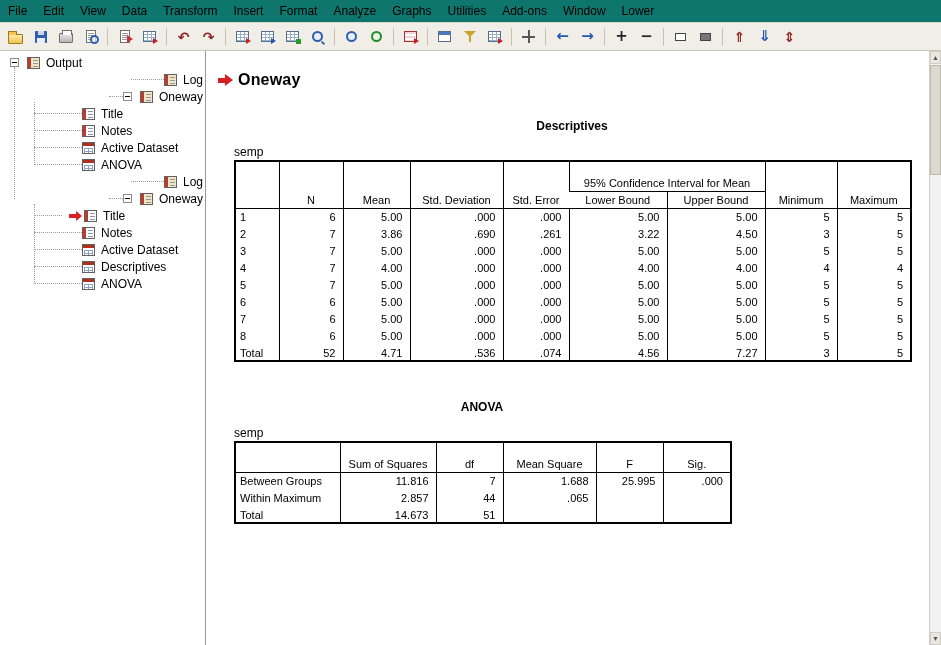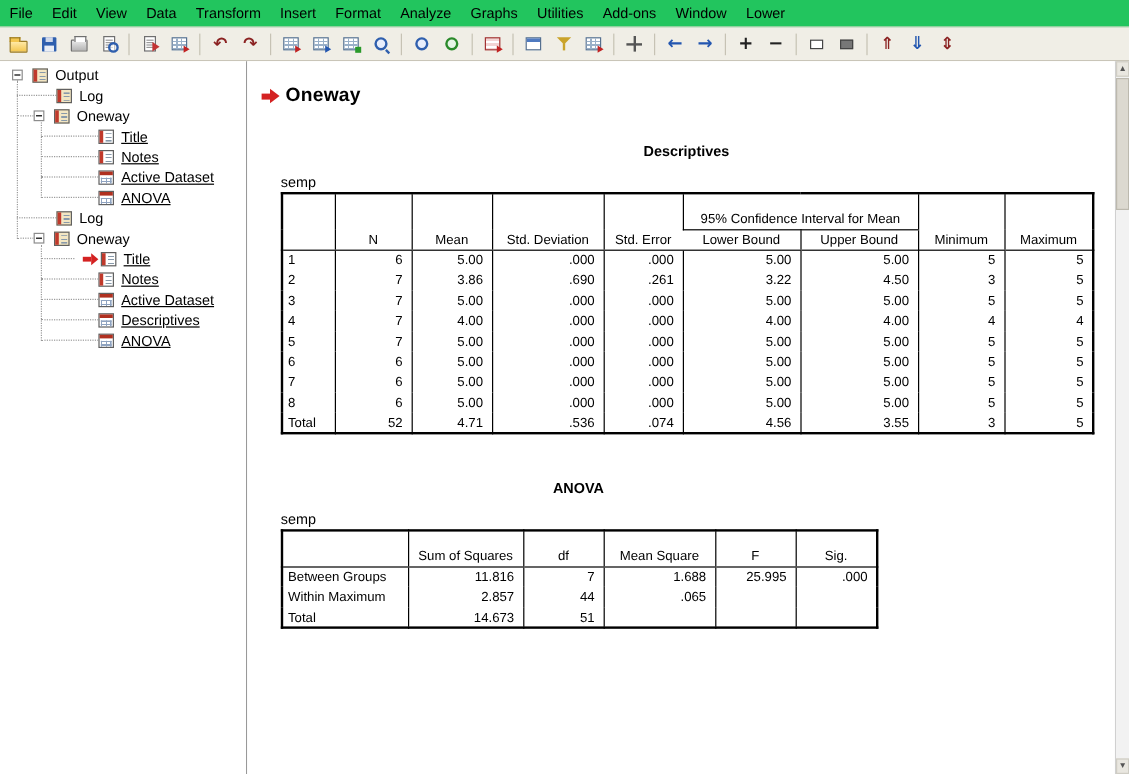--- a/index.html
+++ b/index.html
@@ -16,21 +16,21 @@
     height:22px; flex:none; display:flex; align-items:center; gap:5px;
     background:linear-gradient(#ffffff,#ececec);
     border-bottom:1px solid #d9d9d9; padding-left:4px;
     font-size:12px;
   }
   .app-icon { width:16px; height:16px; flex:none; display:inline-flex; }
 
   
   .menubar {
     height:23px; flex:none; display:flex; align-items:stretch;
-    background:#22c55e; border-bottom:1px solid #ddd9cc;
+    background:#0f766e; border-bottom:1px solid #ddd9cc;
     font-size:12px;
   }
   .menu-item { display:flex; align-items:center; padding:0 8px; cursor:default; }
 
   
   .toolbar {
     height:28px; flex:none; display:flex; align-items:center;
     background:#f0eee6; border-bottom:1px solid #c9c5b8; padding-left:3px;
   }
   .tbtn {
@@ -82,22 +82,22 @@
   
   .main { flex:1; display:flex; min-height:0; }
 
   
   .outline-pane {
     width:206px; flex:none; background:#fff; border-right:1px solid #999;
     position:relative; overflow:hidden; padding-top:3px; font-size:12px;
   }
   .trow { display:flex; align-items:center; height:17px; white-space:nowrap; cursor:default; }
   .lvl0 { padding-left:10px; }
-  .lvl1 { padding-left:14px; }
-  .lvl2 { padding-left:34px;text-decoration:underline; }
+  .lvl1 { padding-left:30px;justify-content:flex-end; }
+  .lvl2 { padding-left:34px; }
   .expander { width:9px; height:9px; border:1px solid #8c8c8c; background:#fff; position:relative; flex:none; margin-right:8px; }
   .expander::before { content:""; position:absolute; left:1px; right:1px; top:3px; height:1px; background:#000; }
   .cn { border-top:1px dotted #9a9a9a; height:1px; flex:none; align-self:center; }
   .c14 { width:14px; } .c28 { width:28px; } .c33 { width:33px; } .c48 { width:48px; }
   .t-ico { position:relative; width:13px; height:12px; flex:none; margin-right:4px; background:#fff; border:1px solid #606060; }
   .t-ico::before { content:""; position:absolute; left:0; top:0; bottom:0; width:3px; background:#c0392b; }
   .t-ico::after { content:""; position:absolute; left:5px; top:2px; right:1px; height:7px;
     background:repeating-linear-gradient(to bottom, #8899aa 0 1px, transparent 1px 3px); }
   .t-ico.notebook { background:#f3e6c2; }
   .t-ico.table::before { left:0; right:0; top:0; bottom:auto; width:auto; height:3px; background:#b03020; }
@@ -484,21 +484,21 @@
                 <td>5</td>
                 <td>5</td>
               </tr>
               <tr>
                 <td class="stub">Total</td>
                 <td>52</td>
                 <td>4.71</td>
                 <td>.536</td>
                 <td>.074</td>
                 <td>4.56</td>
-                <td>3.55</td>
+                <td>7.27</td>
                 <td>3</td>
                 <td>5</td>
               </tr>
             </tbody>
         </table>
       </div>
 
       <div class="tbl-wrap anova">
         <div class="tbl-title">ANOVA</div>
         <div class="tbl-caption">semp</div>

